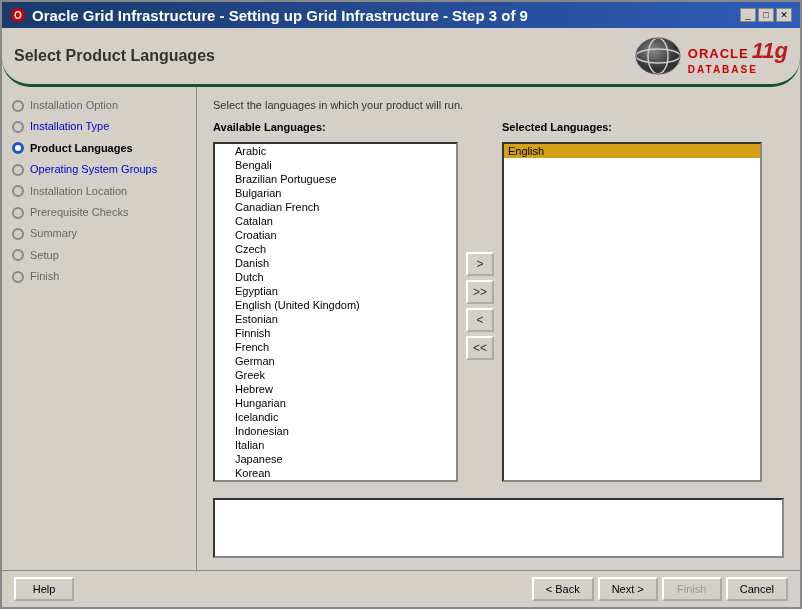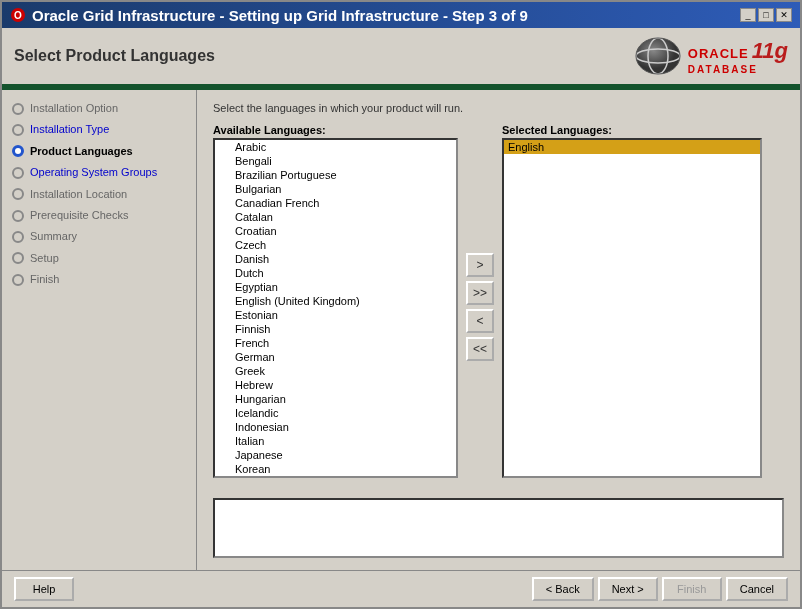--- a/index.html
+++ b/index.html
@@ -54,24 +54,25 @@
       font-size: 9px;
       cursor: pointer;
       display: flex;
       align-items: center;
       justify-content: center;
       color: #000;
     }
     .header-area {
       background: #d4d0c8;
       padding: 8px 12px;
-      border-bottom: 6px solid #14532d;
+      border-bottom: 3px solid #14532d;
       display: flex;
       align-items: center;
       justify-content: space-between;
+      border-radius: 28px;
     }
     .header-title {
       font-size: 16px;
       font-weight: bold;
       color: #333;
     }
     .oracle-logo {
       display: flex;
       align-items: center;
       gap: 4px;
@@ -170,21 +171,21 @@
       flex: 1;
     }
     .lang-panel {
       display: flex;
       flex-direction: column;
     }
     .lang-label {
       font-size: 11px;
       font-weight: bold;
       color: #000;
-      margin-bottom: 2px;
+      margin-bottom: 9px;
     }
     .lang-list {
       border: 2px inset #888;
       background: white;
       width: 245px;
       height: 340px;
       overflow: hidden;
       position: relative;
     }
     .lang-list-inner {

